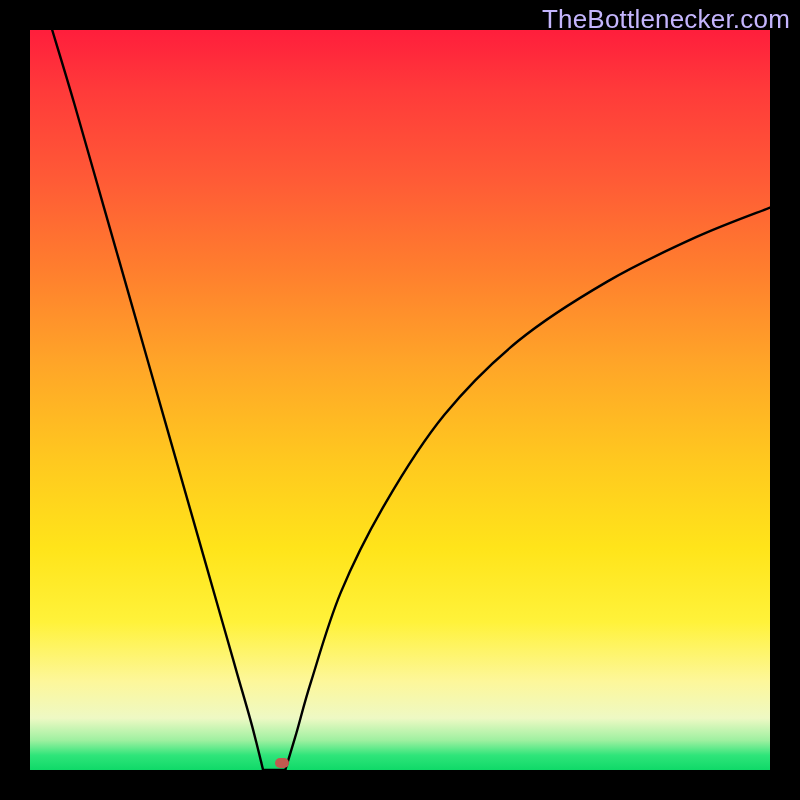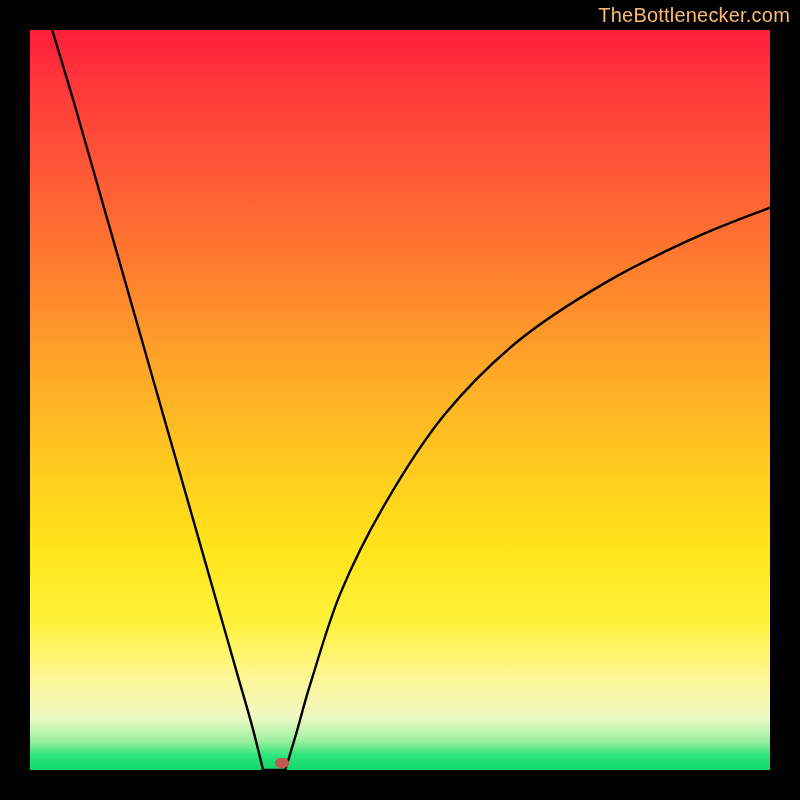--- a/index.html
+++ b/index.html
@@ -40,22 +40,22 @@
       #eef9c4 93%,
       #9ef0a0 96%,
       #2fe57a 98%,
       #0fd968 100%
     );
   }
   .watermark {
     position: absolute;
     top: 4px;
     right: 10px;
-    color: #fdba74;
-    font-size: 20px;
+    color: #c4b5fd;
+    font-size: 26px;
     font-weight: 500;
     letter-spacing: 0.2px;
     user-select: none;
     margin-left: 33px;
   }
   svg.curve {
     position: absolute;
     left: 0;
     top: 0;
     width: 740px;

